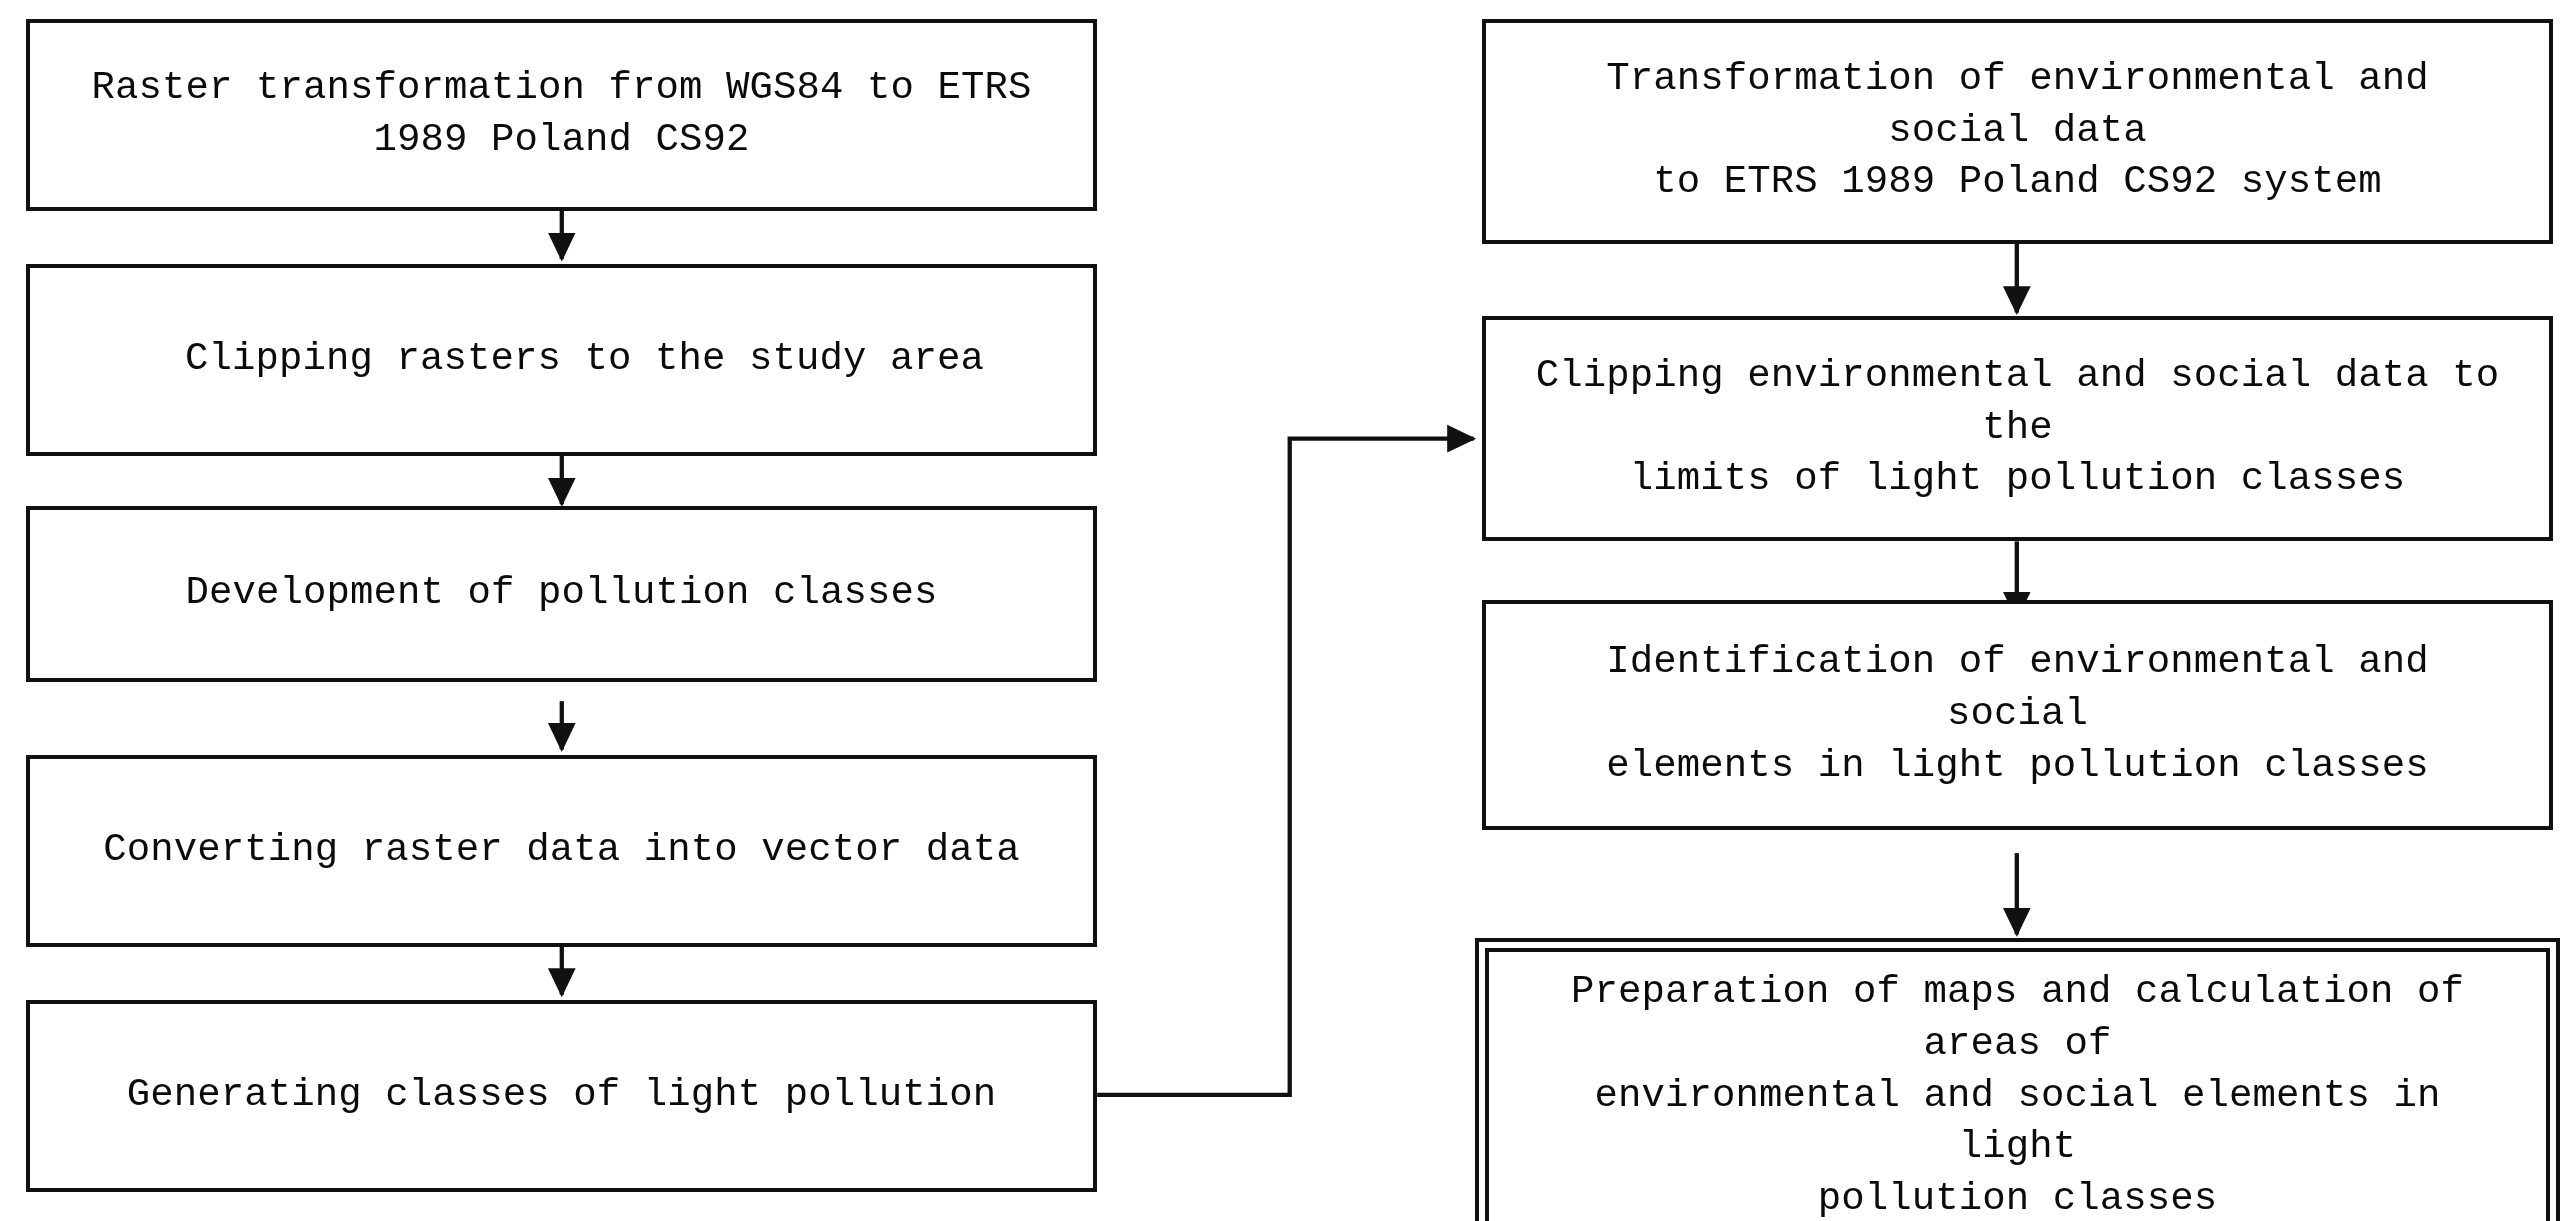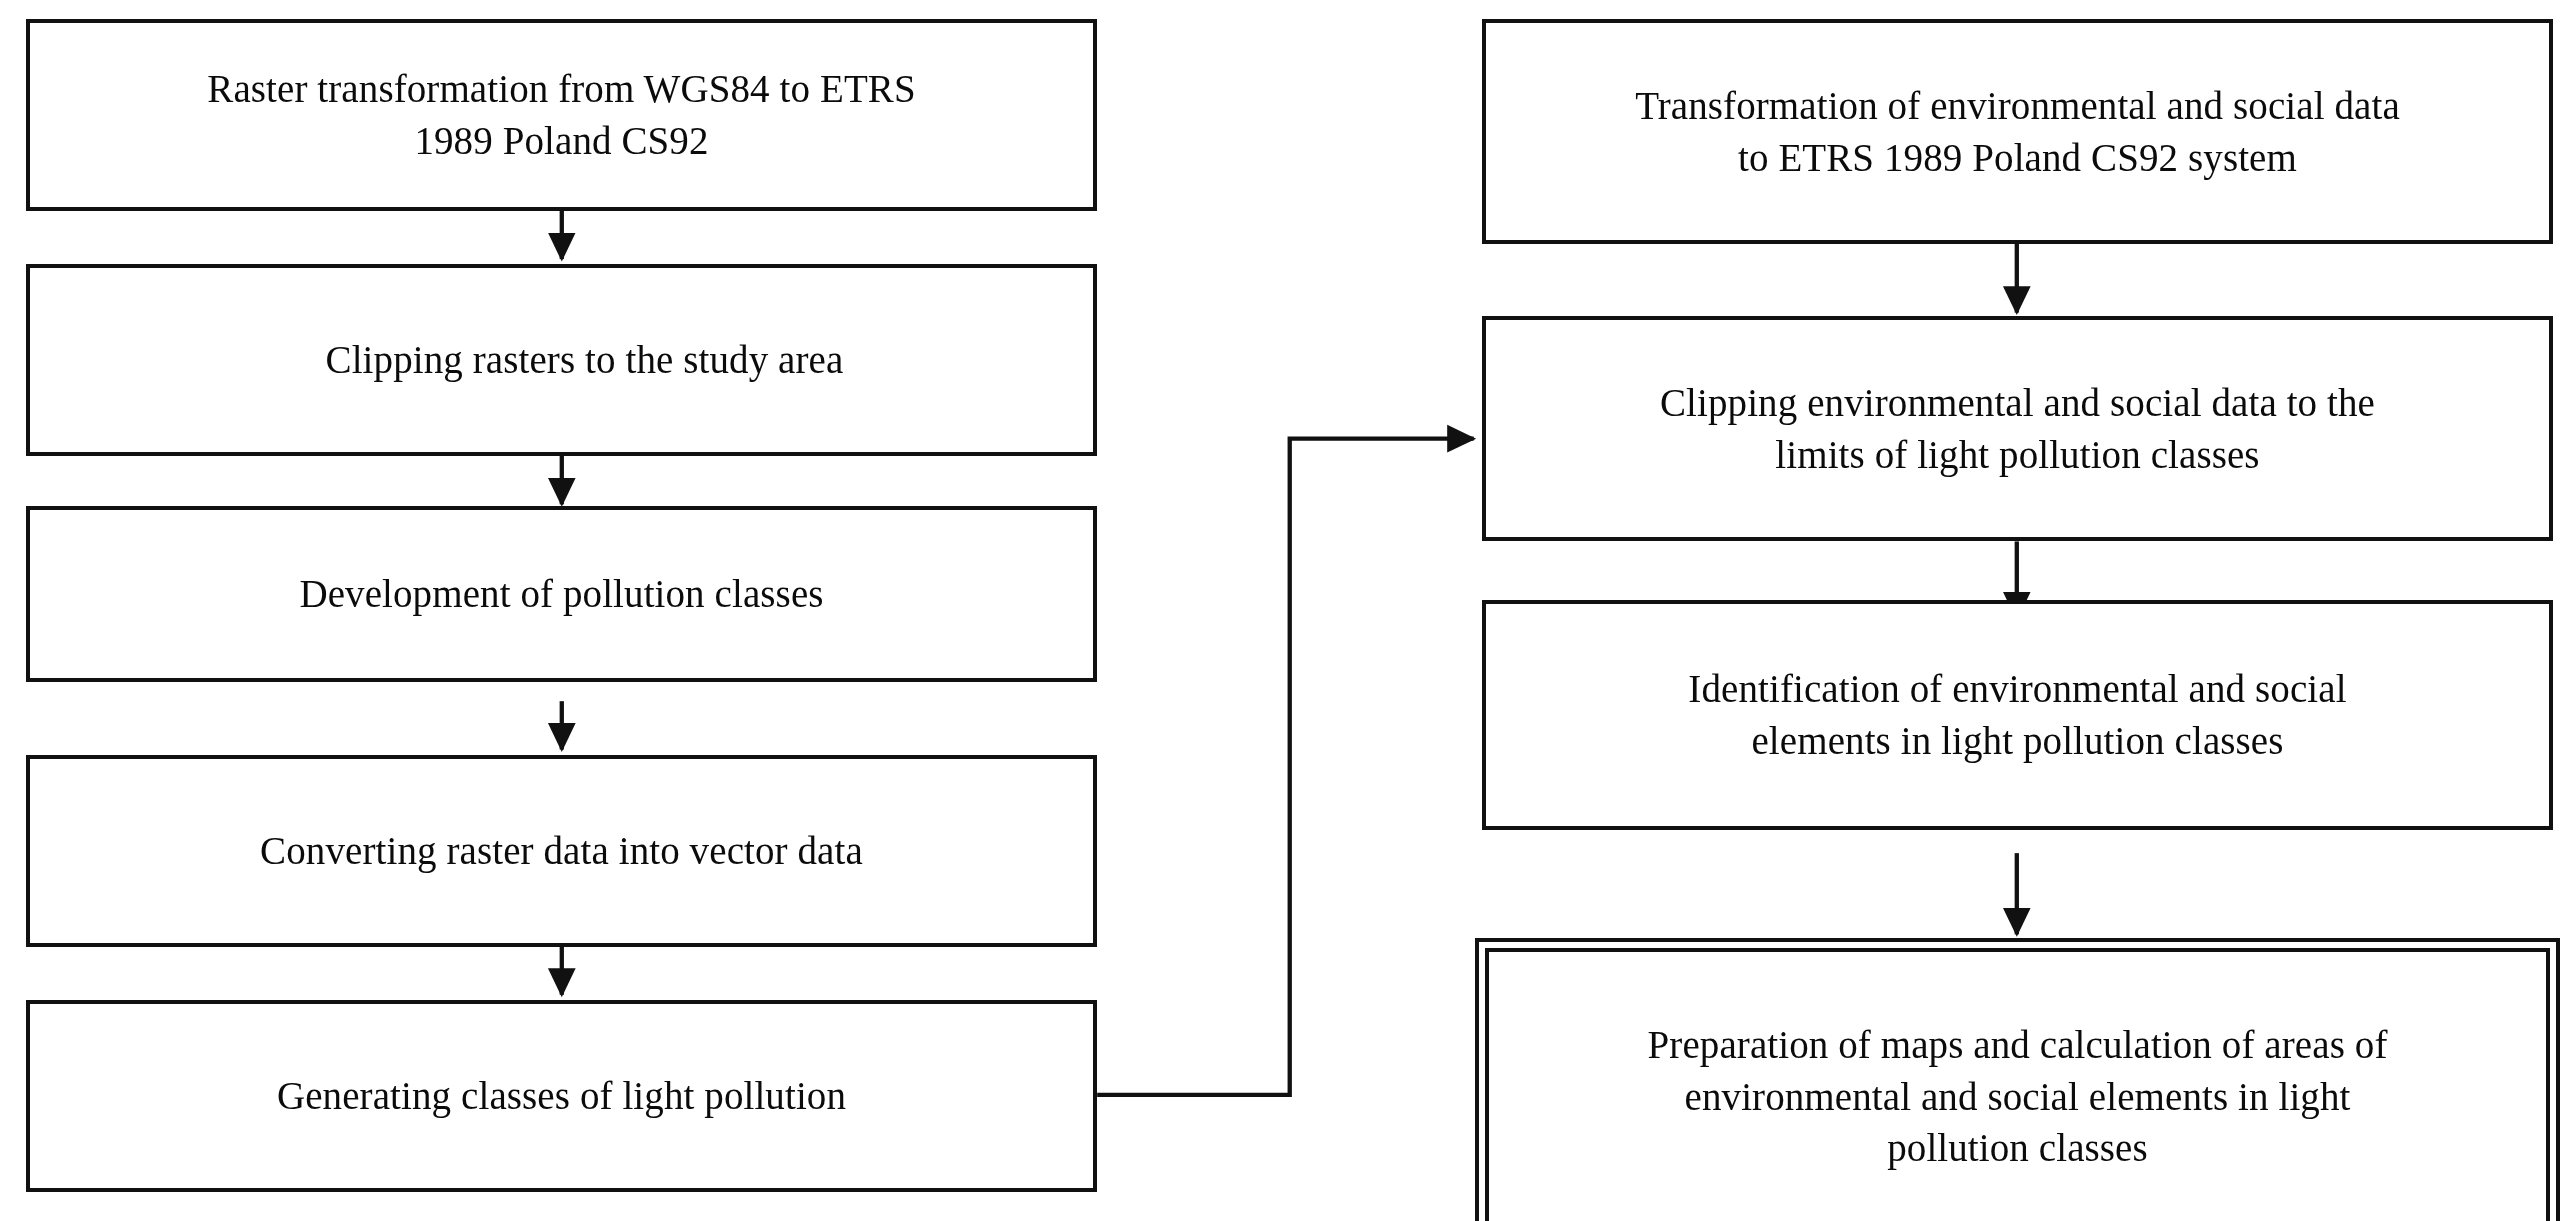--- a/index.html
+++ b/index.html
@@ -7,21 +7,21 @@
     margin: 0;
     padding: 0;
     background: #ffffff;
   }
   #stage {
     position: relative;
     width: 2576px;
     height: 1221px;
     background: #ffffff;
     overflow: hidden;
-    font-family: Liberation Serif, serif;
+    font-family: Liberation Mono, monospace;
   }
 
   
   .node {
     position: absolute;
     box-sizing: border-box;
     background: #ffffff;
     border: 4.3px solid #111111;
     display: flex;
     align-items: center;

